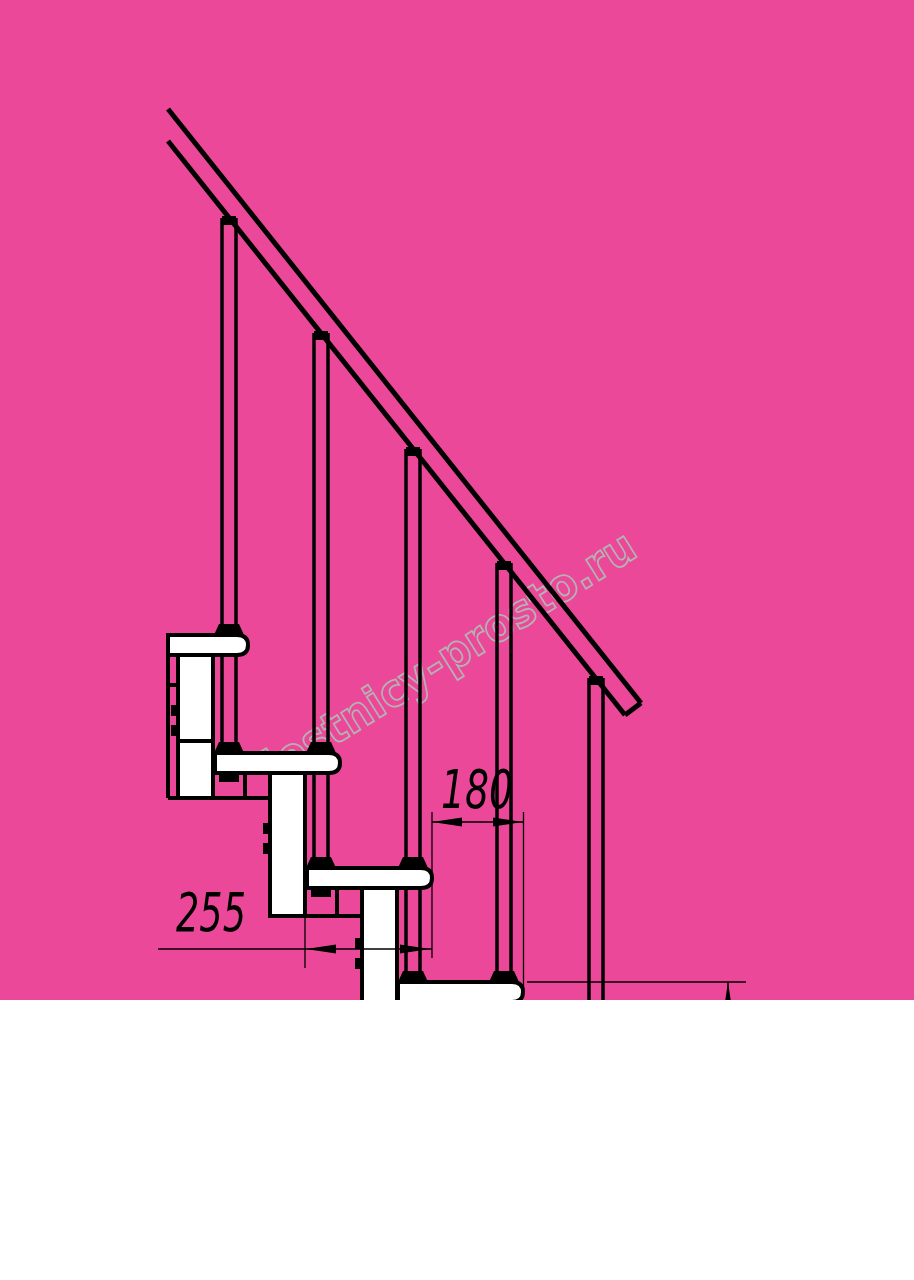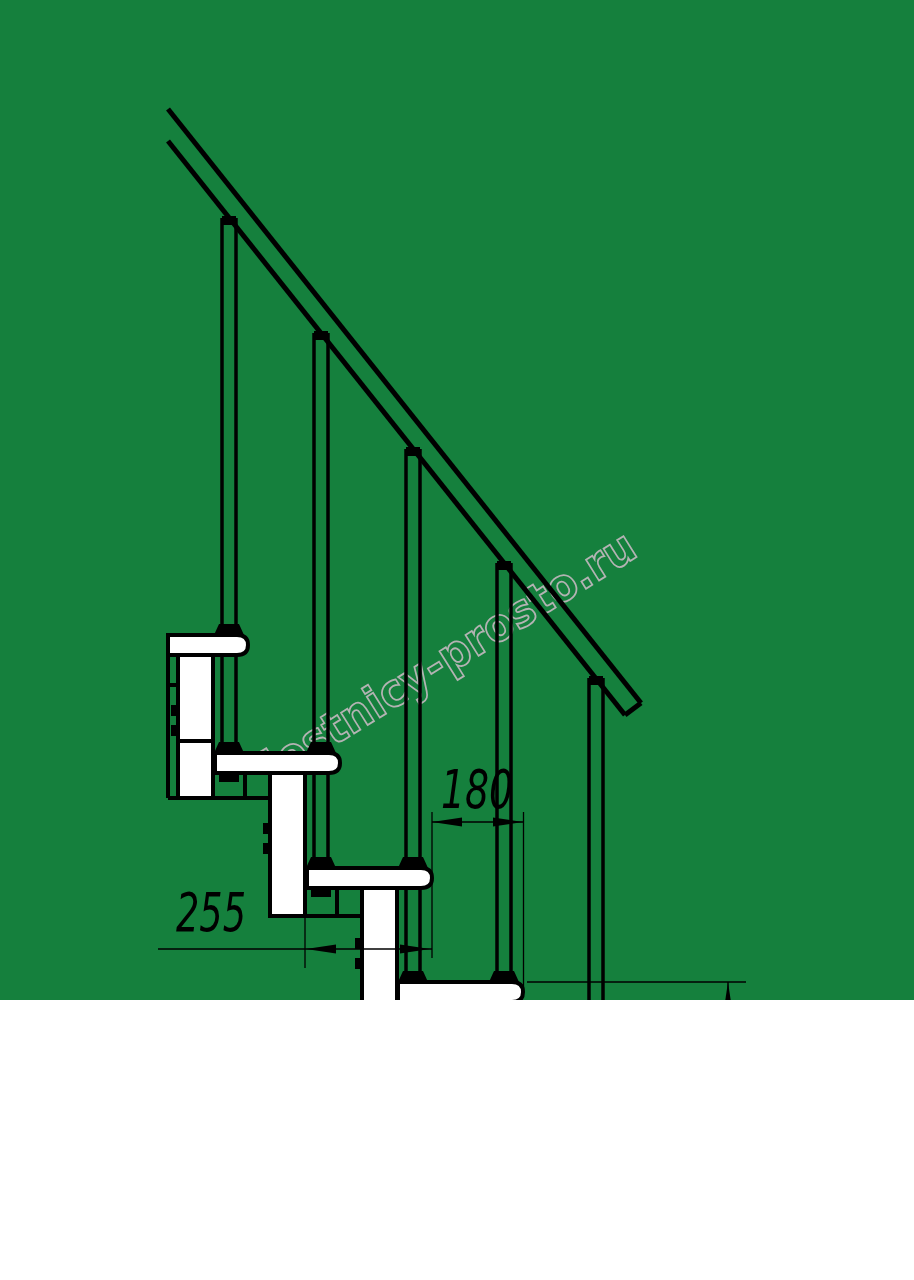--- a/index.html
+++ b/index.html
@@ -1,20 +1,20 @@
 <!DOCTYPE html>
 <html><head>
 <meta charset="utf-8">
 <style>
   html, body { margin: 0; padding: 0; background: #ffffff; }
   #canvas {
     position: relative;
     width: 914px;
     height: 1000px;
-    background: #15803d;
+    background: #ec4899;
     overflow: hidden;
     font-family: "DejaVu Sans", sans-serif;
   }
   svg { display: block; }
   .thick { stroke: #000; stroke-width: 4; fill: none; }
   .thick5 { stroke: #000; stroke-width: 5; fill: none; }
   .rod { stroke: #000; stroke-width: 3.5; fill: none; }
   .thin { stroke: #000; stroke-width: 1.3; fill: none; }
   .whitefill { fill: #fff; stroke: #000; stroke-width: 4; }
   .blackfill { fill: #000; stroke: none; }

